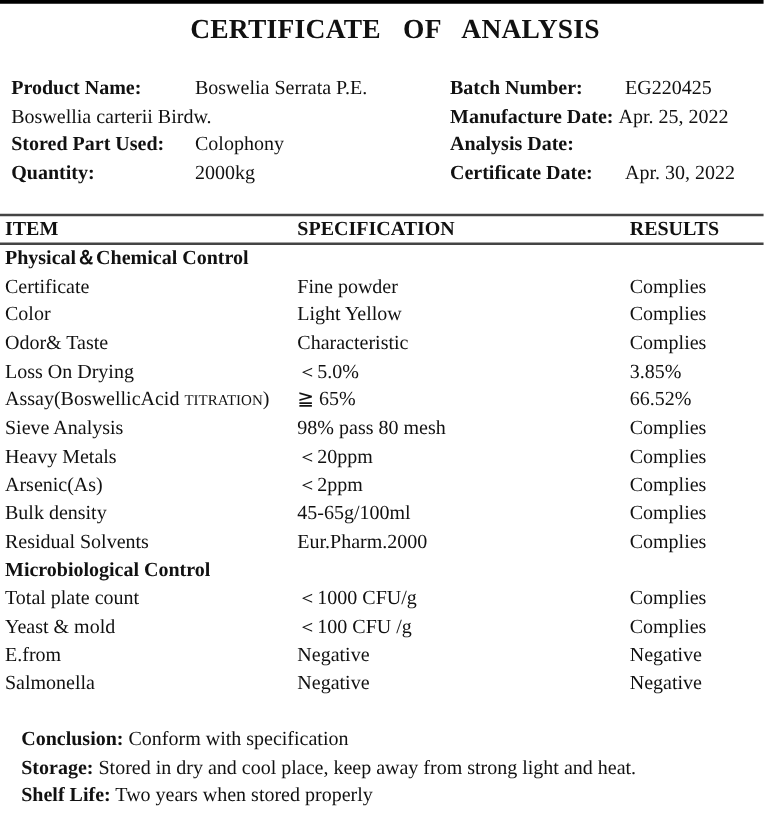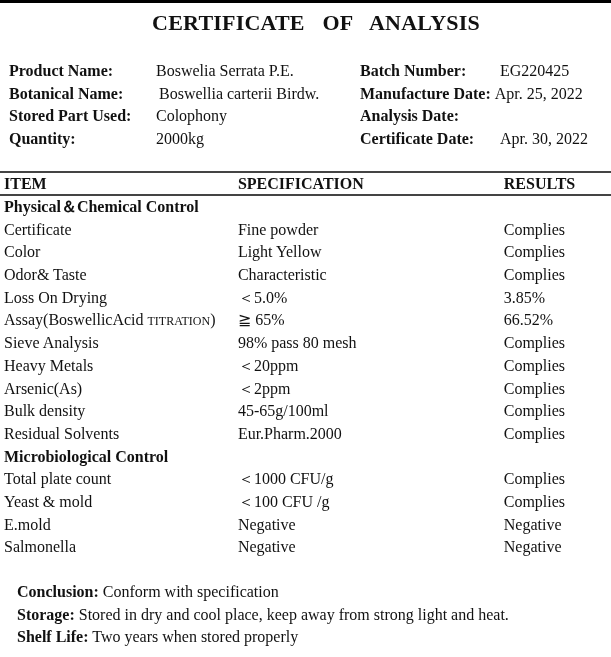--- a/index.html
+++ b/index.html
@@ -37,21 +37,20 @@
 
 <div class="top-bar"></div>
 <div class="title">CERTIFICATE   OF   ANALYSIS</div>
 
 <div class="info info-left">
   <div class="row">
     <span class="lbl">Product Name:</span>
     <span>Boswelia Serrata P.E.</span>
   </div>
   <div class="row">
-    <span class="lbl" style="width:150px">Botanical Name:</span>
     <span>Boswellia carterii Birdw.</span>
   </div>
   <div class="row">
     <span class="lbl">Stored Part Used:</span>
     <span>Colophony</span>
   </div>
   <div class="row">
     <span class="lbl">Quantity:</span>
     <span>2000kg</span>
   </div>
@@ -143,21 +142,21 @@
     <span class="c1">Total plate count</span>
     <span class="c2">＜1000 CFU/g</span>
     <span class="c3">Complies</span>
   </div>
   <div class="trow">
     <span class="c1">Yeast &amp; mold</span>
     <span class="c2">＜100 CFU /g</span>
     <span class="c3">Complies</span>
   </div>
   <div class="trow">
-    <span class="c1">E.mold</span>
+    <span class="c1">E.from</span>
     <span class="c2">Negative</span>
     <span class="c3">Negative</span>
   </div>
   <div class="trow">
     <span class="c1">Salmonella</span>
     <span class="c2">Negative</span>
     <span class="c3">Negative</span>
   </div>
 </div>
 

